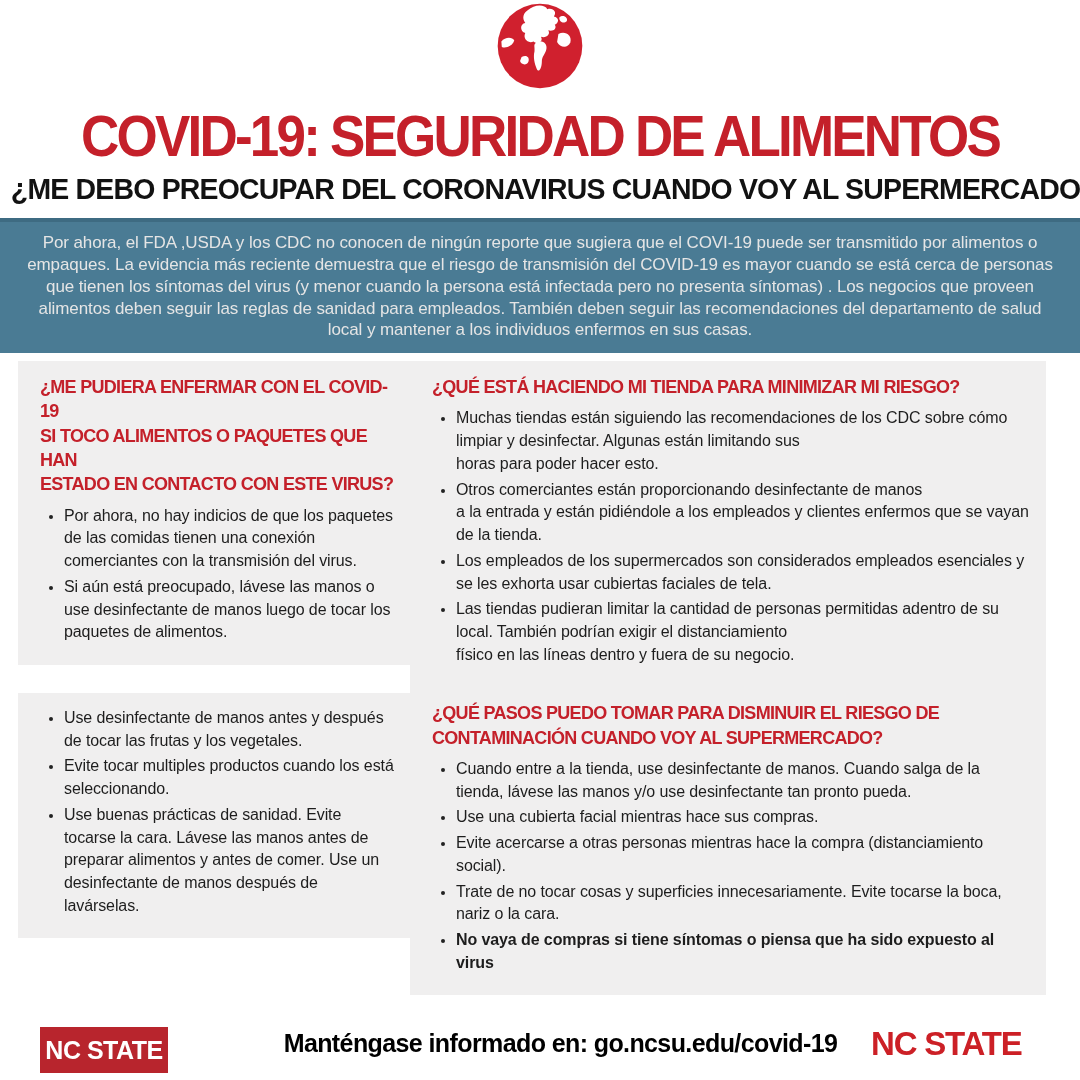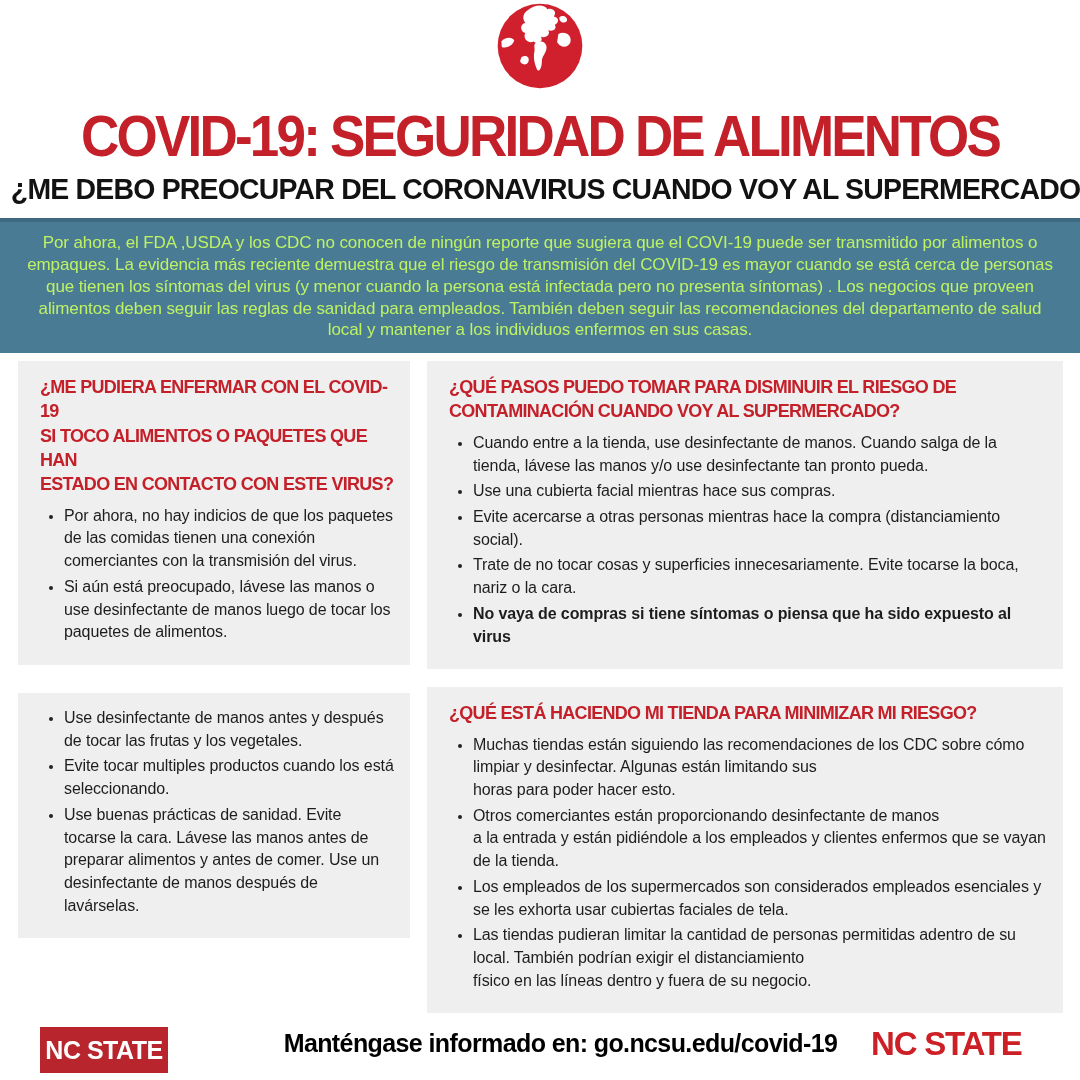--- a/index.html
+++ b/index.html
@@ -18,29 +18,29 @@
     transform-origin:center; white-space:nowrap;
   }
   .subtitle {
     margin:9px 0 0; color:#121212; font-weight:bold; font-size:29px;
     letter-spacing:-0.8px; line-height:1.05; white-space:nowrap;
     transform:scaleX(.98); transform-origin:center;
   }
   
   .banner {
     margin-top:14px; background:#4a7b94; border-top:4px solid #3e6b82;
-    color:#bef264; text-align:center; padding:10px 20px 12px;
+    color:#e5e5e5; text-align:center; padding:10px 20px 12px;
     box-sizing:border-box;
   }
   .banner p {
     margin:0; font-size:17px; line-height:1.28; letter-spacing:-0.1px;
   }
   
   .columns {
-    display:grid; grid-template-columns:392px 636px; column-gap:17px;
+    display:grid; grid-template-columns:392px 636px; 
     padding:8px 17px 0 18px; align-items:start; box-sizing:border-box;
   }
   .panel {
     background:#f0efef; padding:14px 16px 18px 22px; box-sizing:border-box;
   }
   .col-left .panel-first { margin-bottom:28px; }
   .col-right .panel-first { margin-bottom:18px; }
   .panel h3 {
     margin:0 0 8px; color:#c4202a; font-size:18px; font-weight:bold;
     letter-spacing:-0.7px; line-height:1.35; white-space:pre-line;
@@ -112,41 +112,41 @@
       <section class="panel">
         <ul>
           <li>Use desinfectante de manos antes y después de tocar las frutas y los vegetales.</li>
           <li>Evite tocar multiples productos cuando los está seleccionando.</li>
           <li>Use buenas prácticas de sanidad. Evite tocarse la cara. Lávese las manos antes de preparar alimentos y antes de comer. Use un desinfectante de manos después de lavárselas.</li>
         </ul>
       </section>
     </div>
 
     <div class="col-right">
-      <section class="panel panel-first">
-        <h3>¿QUÉ PASOS PUEDO TOMAR PARA DISMINUIR EL RIESGO DE
-CONTAMINACIÓN CUANDO VOY AL SUPERMERCADO?</h3>
-        <ul>
-          <li>Cuando entre a la tienda, use desinfectante de manos. Cuando salga de la tienda, lávese las manos y/o use desinfectante tan pronto pueda.</li>
-          <li>Use una cubierta facial mientras hace sus compras.</li>
-          <li>Evite acercarse a otras personas mientras hace la compra (distanciamiento social).</li>
-          <li>Trate de no tocar cosas y superficies innecesariamente. Evite tocarse la boca, nariz o la cara.</li>
-          <li class="bold">No vaya de compras si tiene síntomas o piensa que ha sido expuesto al virus</li>
-        </ul>
-      </section>
       <section class="panel">
         <h3>¿QUÉ ESTÁ HACIENDO MI TIENDA PARA MINIMIZAR MI RIESGO?</h3>
         <ul>
           <li>Muchas tiendas están siguiendo las recomendaciones de los CDC sobre cómo limpiar y desinfectar. Algunas están limitando sus
 horas para poder hacer esto.</li>
           <li>Otros comerciantes están proporcionando desinfectante de manos
 a la entrada y están pidiéndole a los empleados y clientes enfermos que se vayan de la tienda.</li>
           <li>Los empleados de los supermercados son considerados empleados esenciales y se les exhorta usar cubiertas faciales de tela.</li>
           <li>Las tiendas pudieran limitar la cantidad de personas permitidas adentro de su local. También podrían exigir el distanciamiento
 físico en las líneas dentro y fuera de su negocio.</li>
+        </ul>
+      </section>
+      <section class="panel panel-first">
+        <h3>¿QUÉ PASOS PUEDO TOMAR PARA DISMINUIR EL RIESGO DE
+CONTAMINACIÓN CUANDO VOY AL SUPERMERCADO?</h3>
+        <ul>
+          <li>Cuando entre a la tienda, use desinfectante de manos. Cuando salga de la tienda, lávese las manos y/o use desinfectante tan pronto pueda.</li>
+          <li>Use una cubierta facial mientras hace sus compras.</li>
+          <li>Evite acercarse a otras personas mientras hace la compra (distanciamiento social).</li>
+          <li>Trate de no tocar cosas y superficies innecesariamente. Evite tocarse la boca, nariz o la cara.</li>
+          <li class="bold">No vaya de compras si tiene síntomas o piensa que ha sido expuesto al virus</li>
         </ul>
       </section>
     </div>
 
   </div>
 
   <div class="footer">
     <div class="ext-logo">
       <div class="ext-block">NC STATE</div>
 

